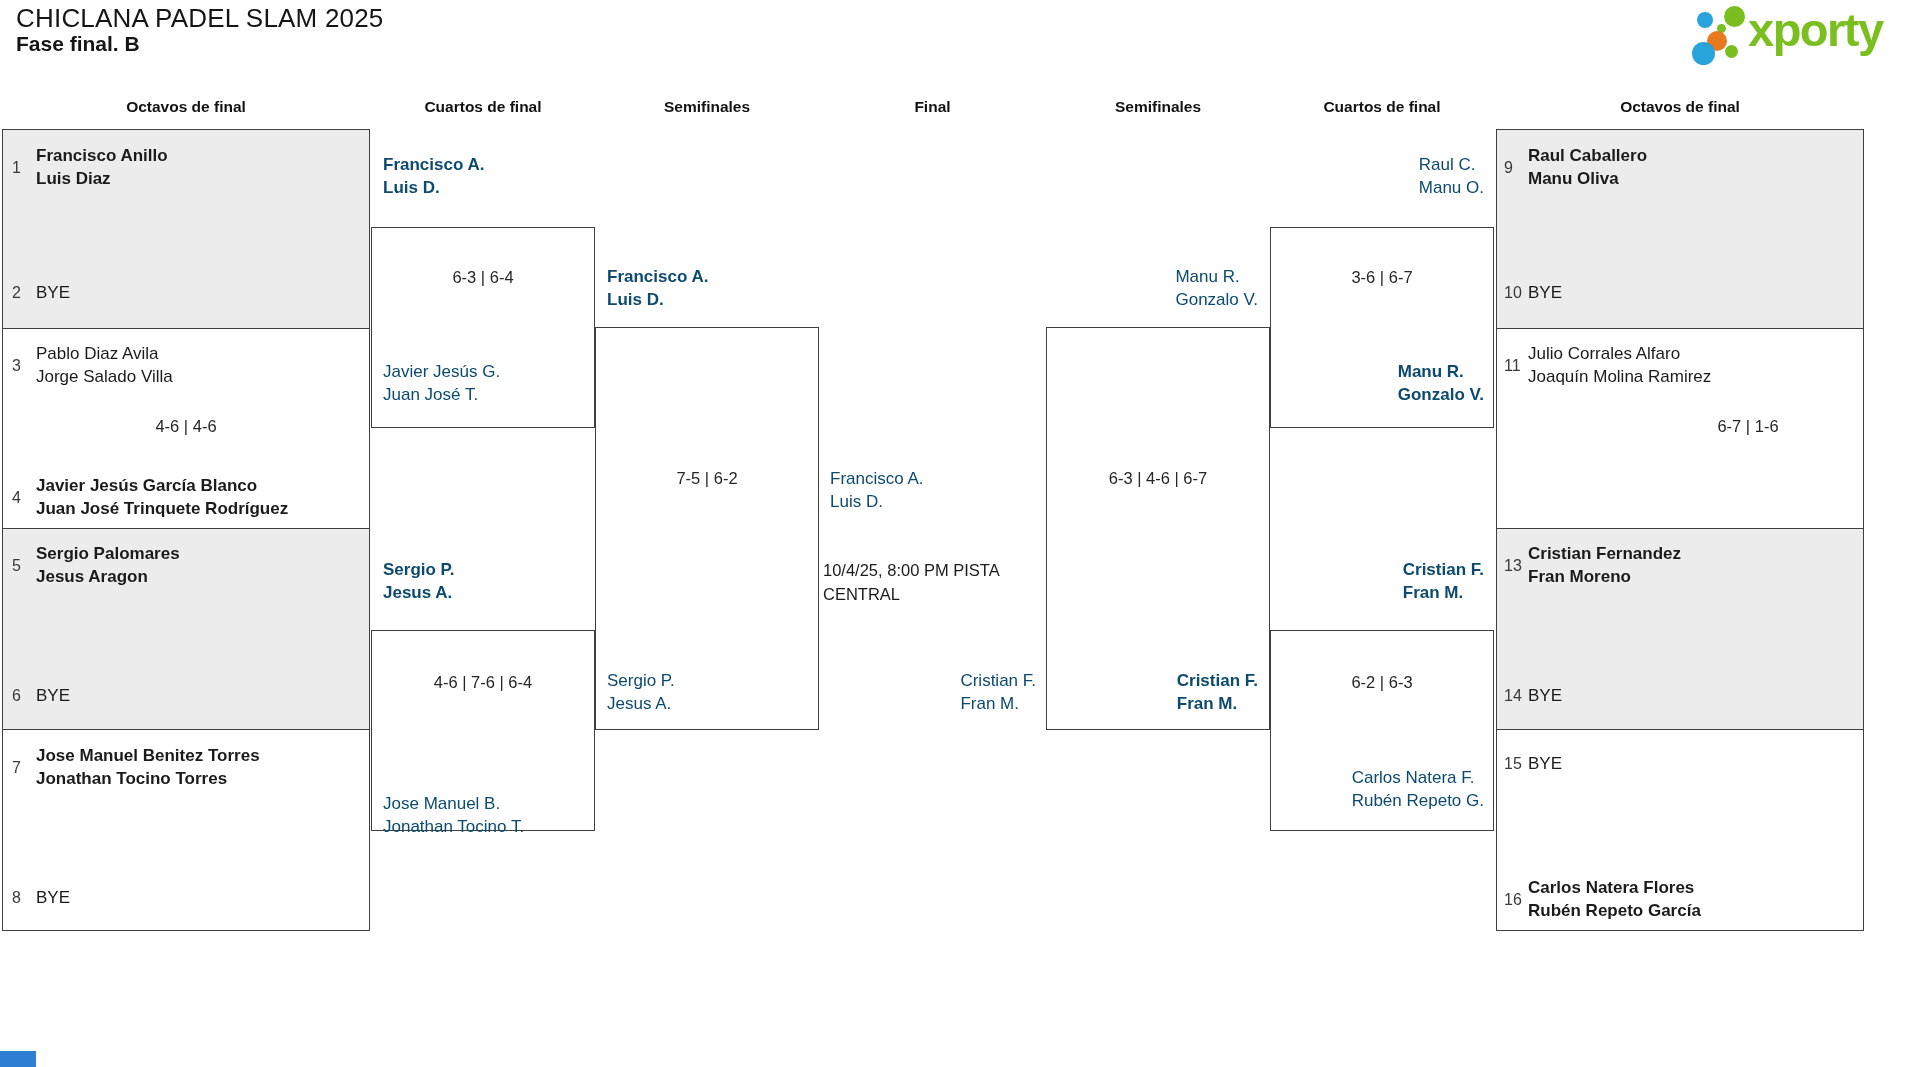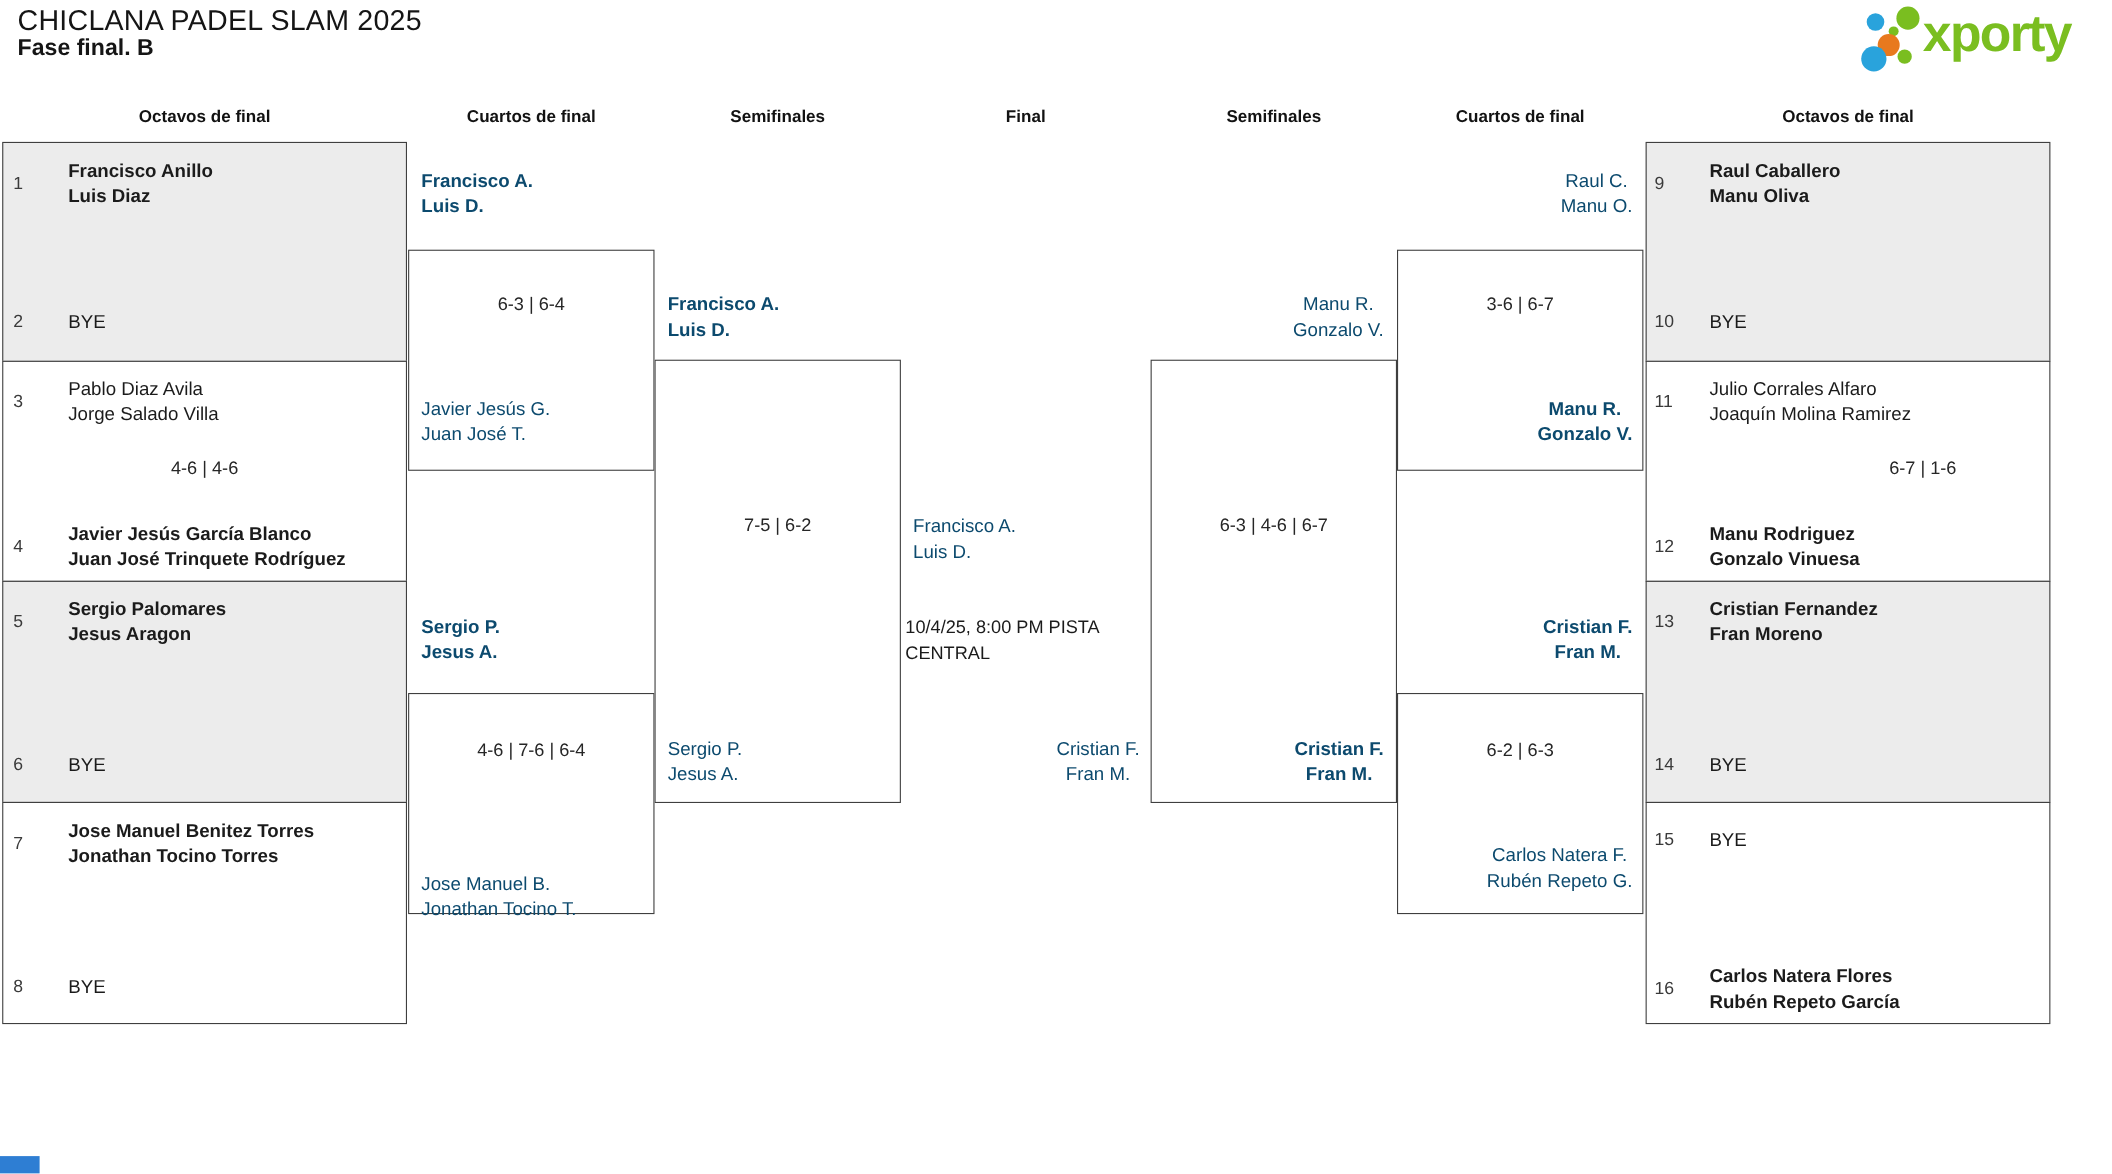--- a/index.html
+++ b/index.html
@@ -5,26 +5,26 @@
   html,body{margin:0;padding:0;background:#fff;}
   body{font-family:"Liberation Sans", sans-serif;}
   #stage{position:relative;width:1920px;height:1067px;background:#fff;overflow:hidden;}
   .title{position:absolute;left:16px;top:3px;font-size:26px;font-weight:400;color:#151515;letter-spacing:.2px;}
   .subtitle{position:absolute;left:16px;top:32px;font-size:21px;font-weight:700;color:#151515;}
   .hdr{position:absolute;top:98px;text-align:center;font-size:15.5px;font-weight:700;color:#121212;}
   .box{position:absolute;background:#fff;border:1px solid #3f3f3f;box-sizing:border-box;}
   .box.gray{background:#ececec;}
   .slot{position:absolute;display:flex;align-items:center;font-size:17px;line-height:23px;color:#1b1b1b;}
   .slot .num{flex:none;width:24px;font-size:16px;color:#3a3a3a;font-weight:400;}
-  .slot .names{flex:1;margin-left:26px;}
+  .slot .names{flex:1;}
   .slot.b .names{font-weight:700;}
   .score{position:absolute;font-size:16.5px;color:#262626;text-align:center;}
   .feed{position:absolute;font-size:17px;line-height:23px;color:#0c4a6e;}
   .feed.b{font-weight:700;}
-  .feed.r{text-align:center;}
+  .feed.r{text-align:left;}
   .sched{position:absolute;left:823px;top:558px;width:220px;font-size:16.5px;line-height:24px;color:#1b1b1b;}
   .logo{position:absolute;left:1686px;top:0;width:230px;height:76px;}
   .dot{position:absolute;border-radius:50%;}
   .logo-word{position:absolute;left:62px;top:2px;font-size:47px;font-weight:700;letter-spacing:-1.5px;color:#7abe20;}
   .scrollthumb{position:absolute;left:0;top:1051px;width:36px;height:16px;background:#2e7ed3;}
 </style>
 </head>
 <body>
 
 <div id="stage">
@@ -141,27 +141,20 @@
   </div>
 
   <div class="slot" style="left:1504px;top:342px;width:352px">
     <span class="num">11</span>
     <div class="names">
         <div>Julio Corrales Alfaro</div>
         <div>Joaquín Molina Ramirez</div>
       </div>
   </div>
   <div class="score" style="left:1564px;top:417px;width:368px">6-7 | 1-6</div>
-  <div class="slot b" style="left:1504px;top:474px;width:352px">
-    <span class="num">12</span>
-    <div class="names">
-        <div>Manu Rodriguez</div>
-        <div>Gonzalo Vinuesa</div>
-      </div>
-  </div>
 
   <div class="slot b" style="left:1504px;top:542px;width:352px">
     <span class="num">13</span>
     <div class="names">
         <div>Cristian Fernandez</div>
         <div>Fran Moreno</div>
       </div>
   </div>
   <div class="slot" style="left:1504px;top:684px;width:352px">
     <span class="num">14</span>

